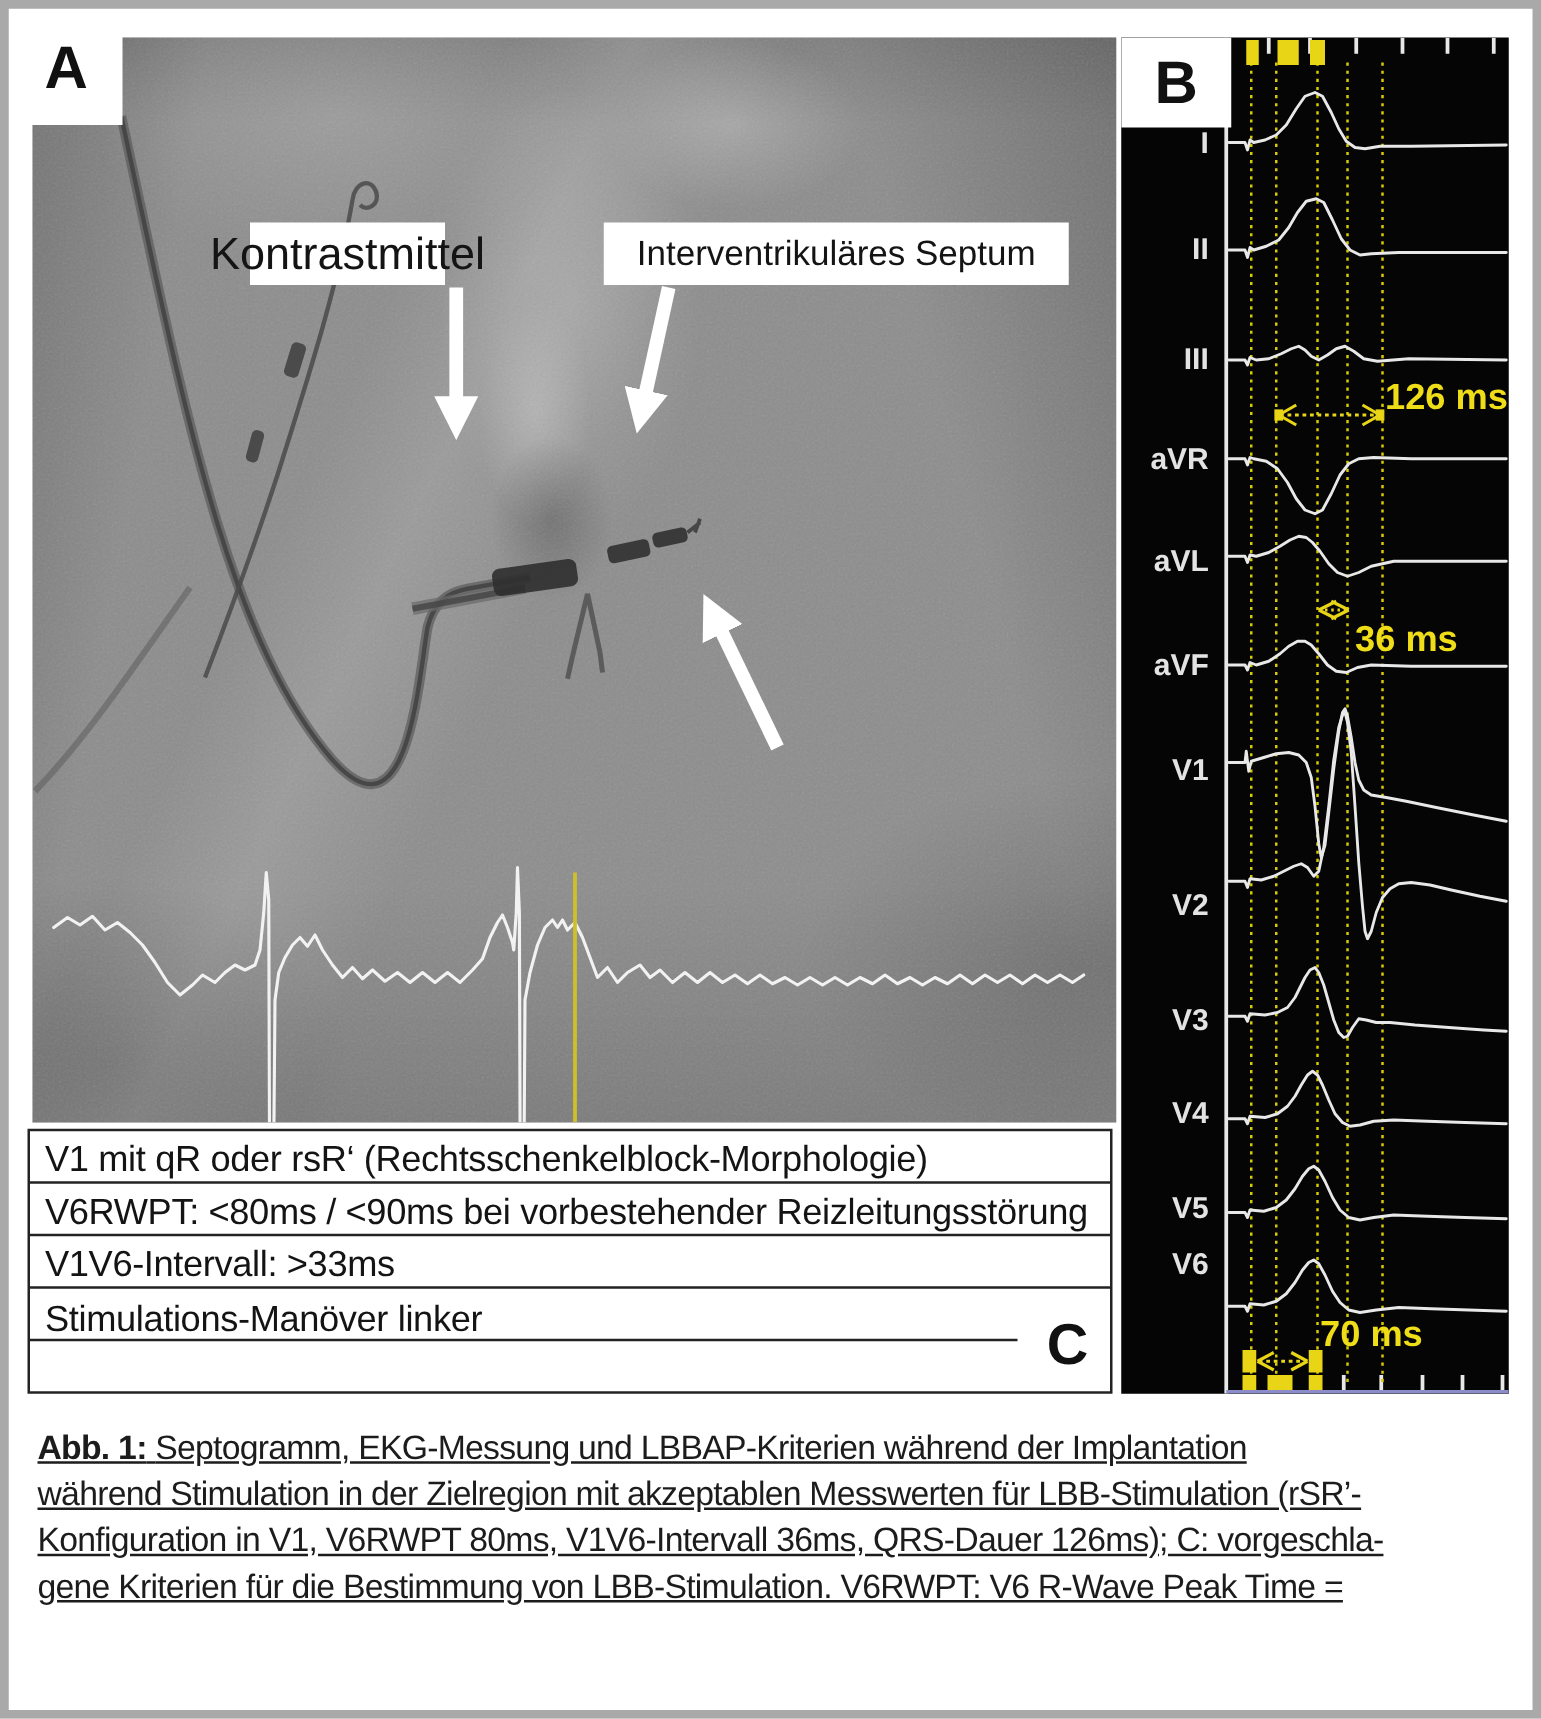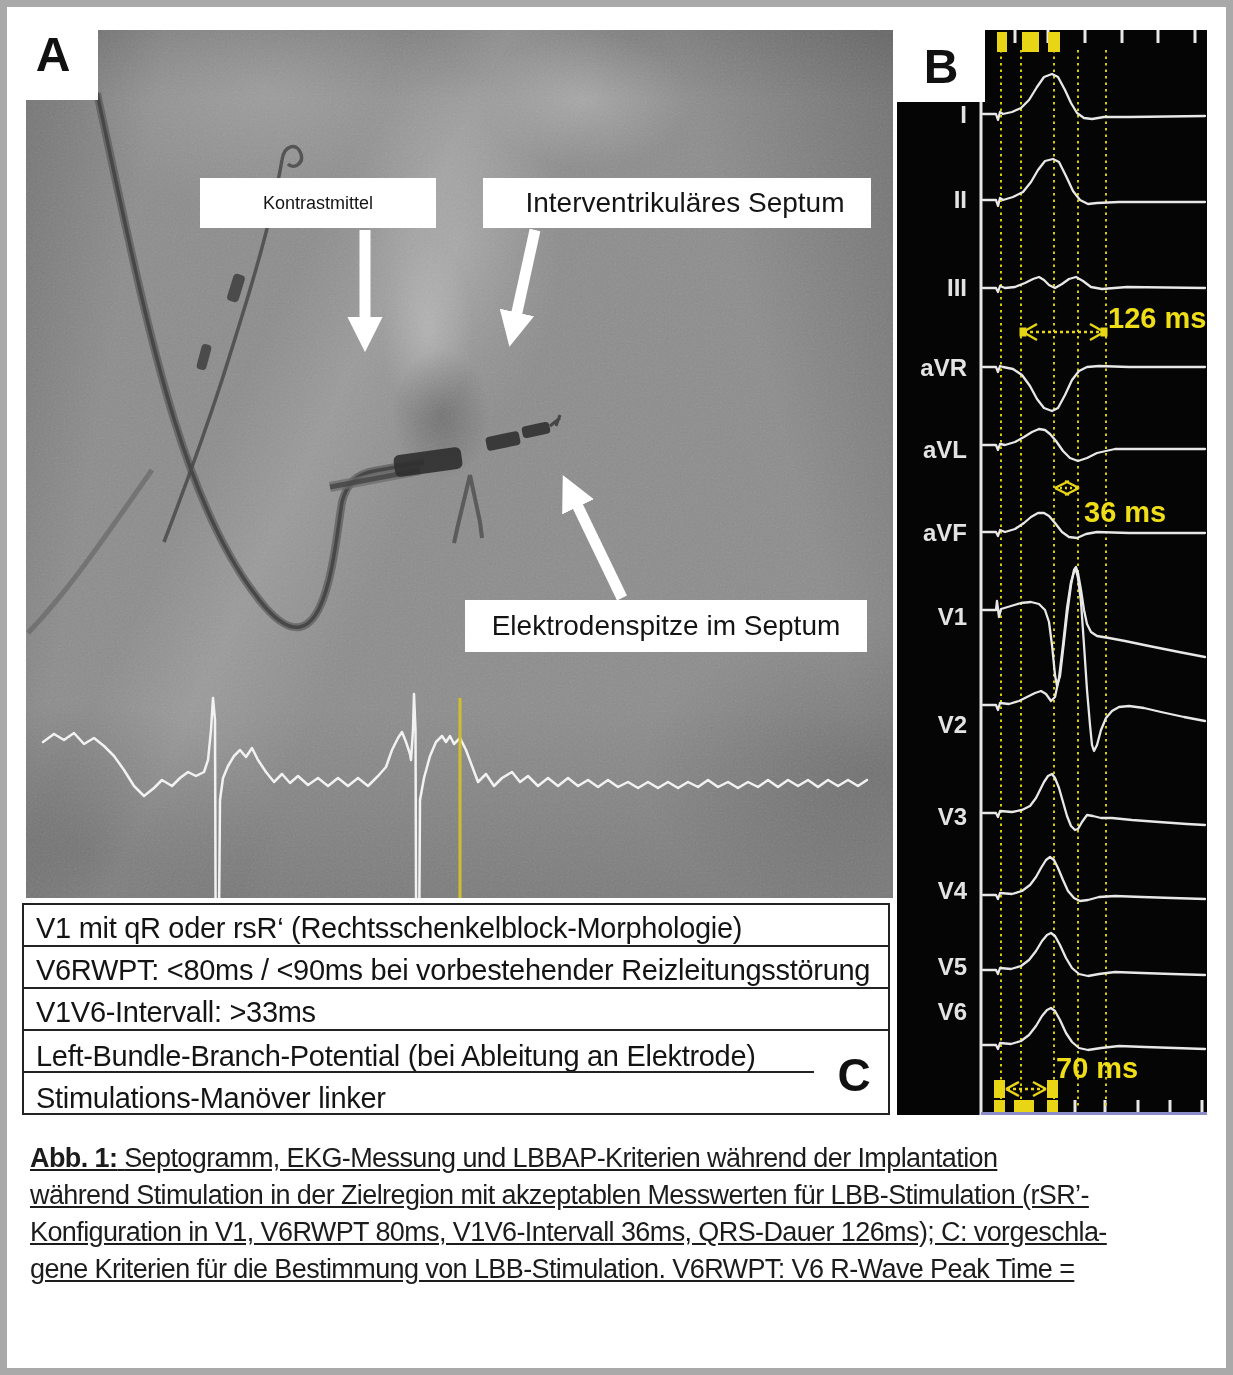--- a/index.html
+++ b/index.html
@@ -127,28 +127,25 @@
                 742,750 752,757 762,750 772,756 782,750 792,757 802,750 812,756 822,750 832,756 841,750"></polyline>
       <line x1="434" y1="668" x2="434" y2="868" stroke="#cfc02a" stroke-width="3"></line>
 
       <g>
         <line x1="339" y1="200" x2="339" y2="310" stroke="#ffffff" stroke-width="11" marker-end="url(#ah)"></line>
         <line x1="509" y1="200" x2="486" y2="305" stroke="#ffffff" stroke-width="11" marker-end="url(#ah)"></line>
         <line x1="596" y1="568" x2="542" y2="456" stroke="#ffffff" stroke-width="11" marker-end="url(#ah)"></line>
       </g>
     </svg>
 
-    <div class="callout abs" style="left:174px;top:148px;width:236px;height:50px;font-size:18px;">
+    <div class="callout abs" style="left:174px;top:148px;width:156px;height:50px;font-size:36px;">
       <span>Kontrastmittel</span>
     </div>
-    <div class="callout abs" style="left:457px;top:148px;width:372px;height:50px;padding-left:16px;">
+    <div class="callout abs" style="left:457px;top:148px;width:372px;height:50px;">
       <span>Interventrikuläres Septum</span>
-    </div>
-    <div class="callout abs" style="left:439px;top:570px;width:402px;height:52px;">
-      <span>Elektrodenspitze im Septum</span>
     </div>
   </div>
 
   <div class="panel-label abs" style="left:8px;top:8px;width:90px;height:92px;">
     <span>A</span>
   </div>
 
   <div id="panel-b" class="abs">
     <svg class="abs" style="left:0;top:0;" width="310" height="1085" viewBox="0 0 310 1085">
 
@@ -252,23 +249,20 @@
     <div class="crit-row">
         <span>V1 mit qR oder rsR‘ (Rechtsschenkelblock-Morphologie)</span>
       </div>
     <div class="crit-row">
         <span>V6RWPT: &lt;80ms / &lt;90ms bei vorbestehender Reizleitungsstörung</span>
       </div>
     <div class="crit-row">
         <span>V1V6-Intervall: &gt;33ms</span>
       </div>
     <div class="crit-row no-border">
-        <span>Left-Bundle-Branch-Potential (bei Ableitung an Elektrode)</span>
-      </div>
-    <div class="crit-row no-border">
         <span>Stimulations-Manöver linker</span>
       </div>
     <div id="crit-divider" class="abs"></div>
     <div id="label-c" class="abs">
       <span>C</span>
     </div>
   </div>
 
   <div id="caption" class="abs">
     <div class="cap-line">

